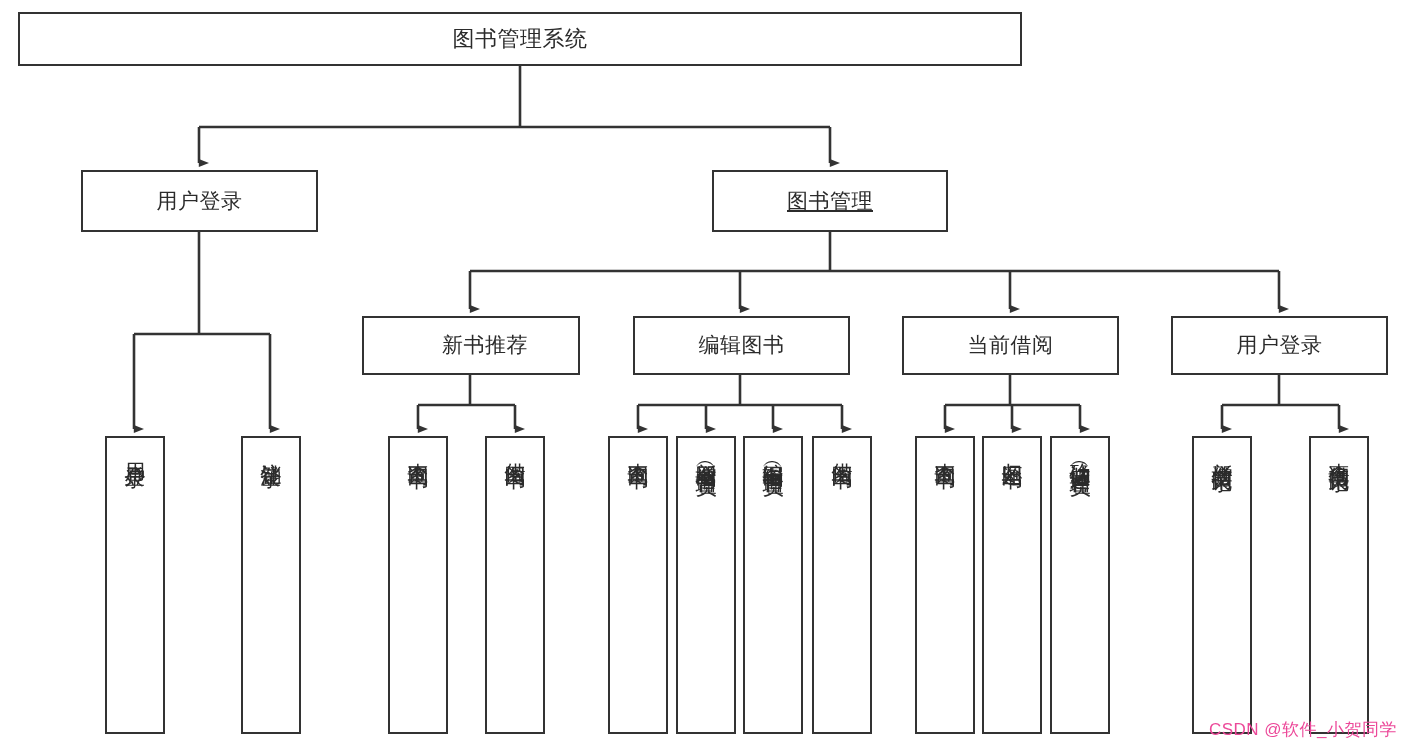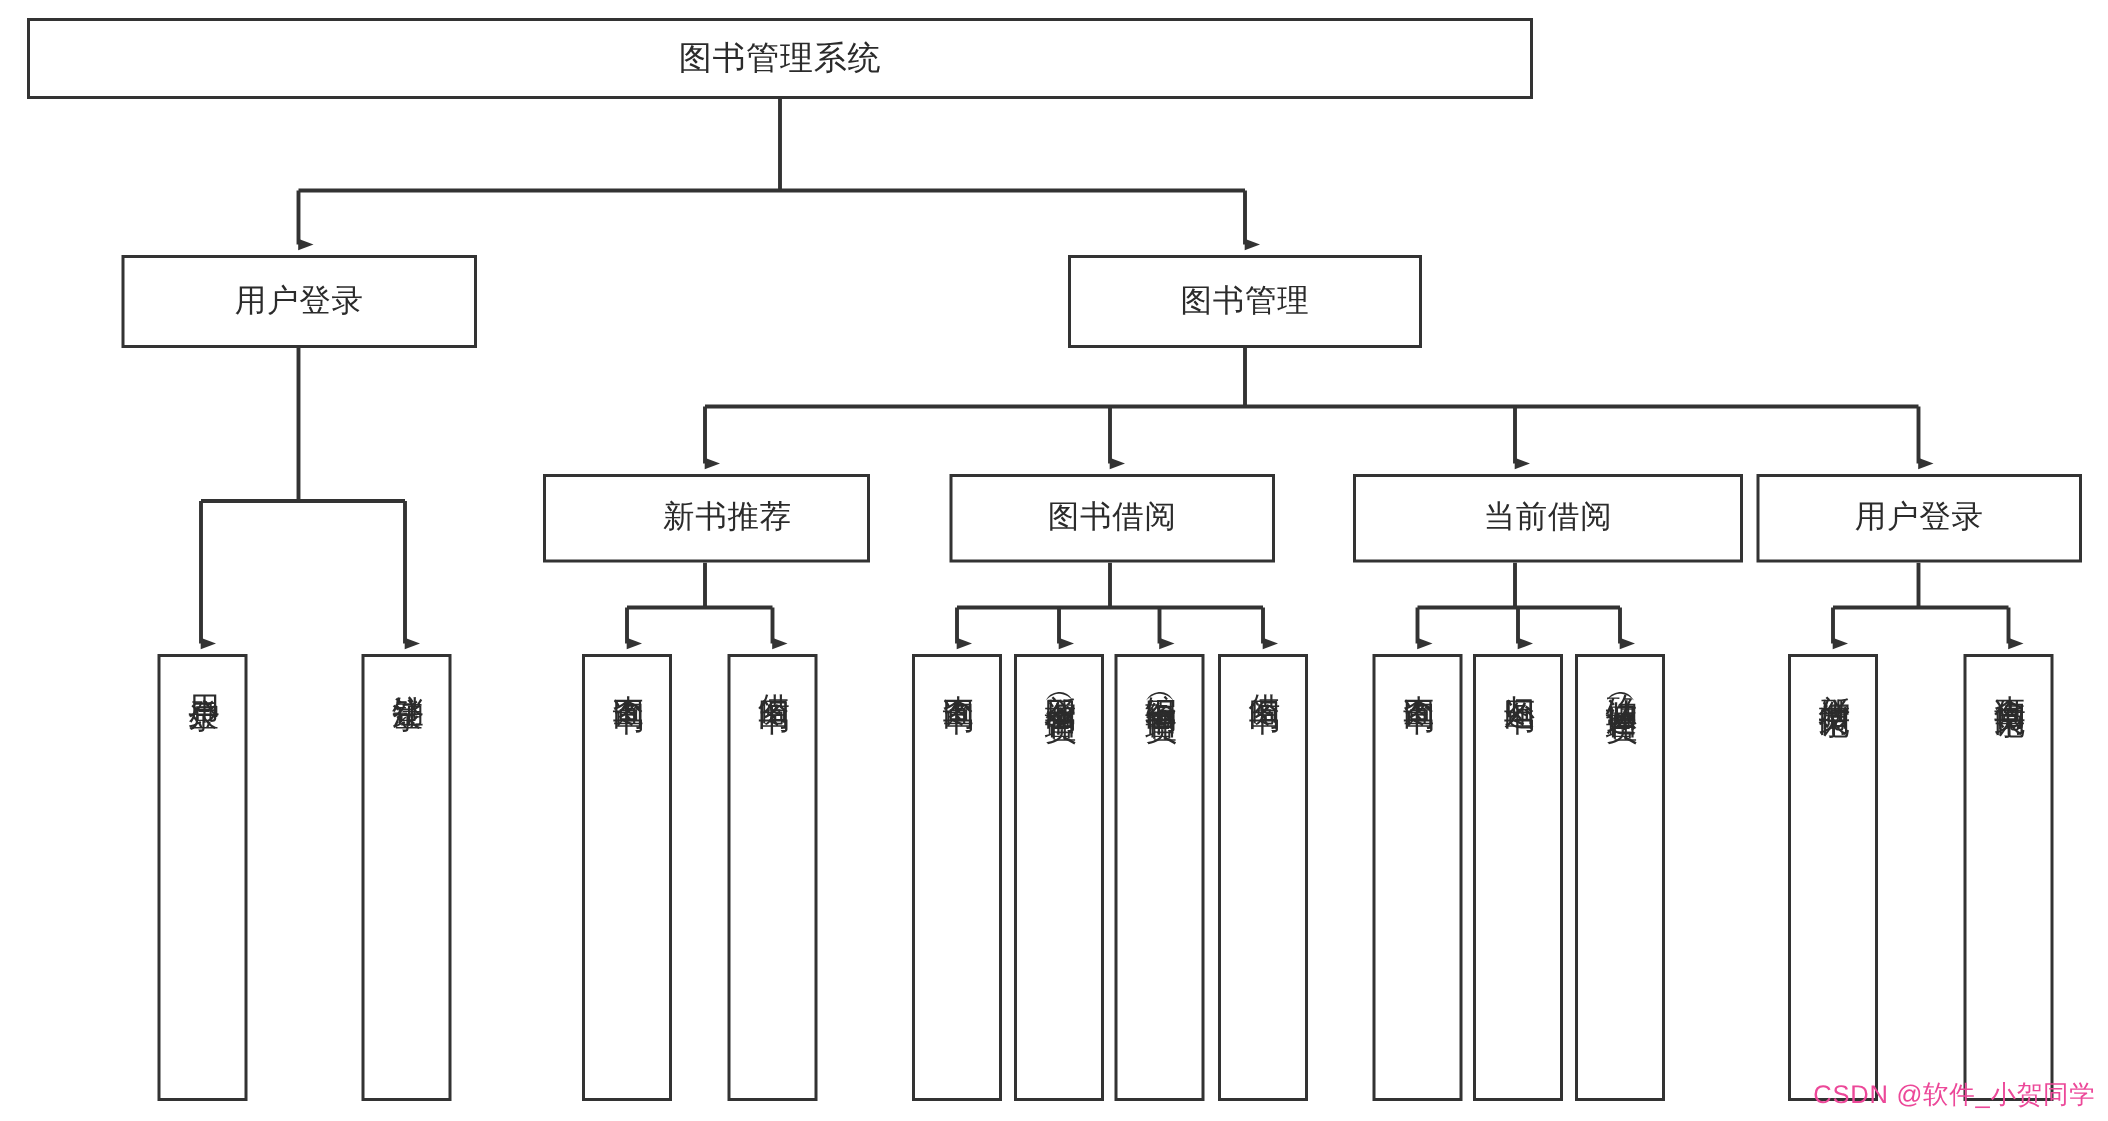--- a/index.html
+++ b/index.html
@@ -130,31 +130,31 @@
     </g>
   </svg>
 
   <div class="node horiz" id="node-root" style="left:18px; top:12px; width:1004px; height:54px;">
     <span class="label">图书管理系统</span>
   </div>
 
   <div class="node horiz" style="left:81px; top:170px; width:237px; height:62px;">
     <span class="label">用户登录</span>
   </div>
-  <div class="node horiz" style="left:712px; top:170px; width:236px; height:62px;">
+  <div class="node horiz" style="left:712px; top:170px; width:236px; height:62px;text-decoration:underline;">
     <span class="label">图书管理</span>
   </div>
 
   <div class="node horiz" style="left:362px; top:316px; width:218px; height:59px;padding-left:28px;">
     <span class="label">新书推荐</span>
   </div>
   <div class="node horiz" style="left:633px; top:316px; width:217px; height:59px;">
-    <span class="label">图书借阅</span>
-  </div>
-  <div class="node horiz" style="left:902px; top:316px; width:260px; height:59px;">
+    <span class="label">编辑图书</span>
+  </div>
+  <div class="node horiz" style="left:902px; top:316px; width:217px; height:59px;">
     <span class="label">当前借阅</span>
   </div>
   <div class="node horiz" style="left:1171px; top:316px; width:217px; height:59px;">
     <span class="label">用户登录</span>
   </div>
 
   <div class="node vert" style="left:105px; top:436px; width:60px; height:298px;">
     <span class="label">用户登录</span>
   </div>
   <div class="node vert" style="left:241px; top:436px; width:60px; height:298px;">

